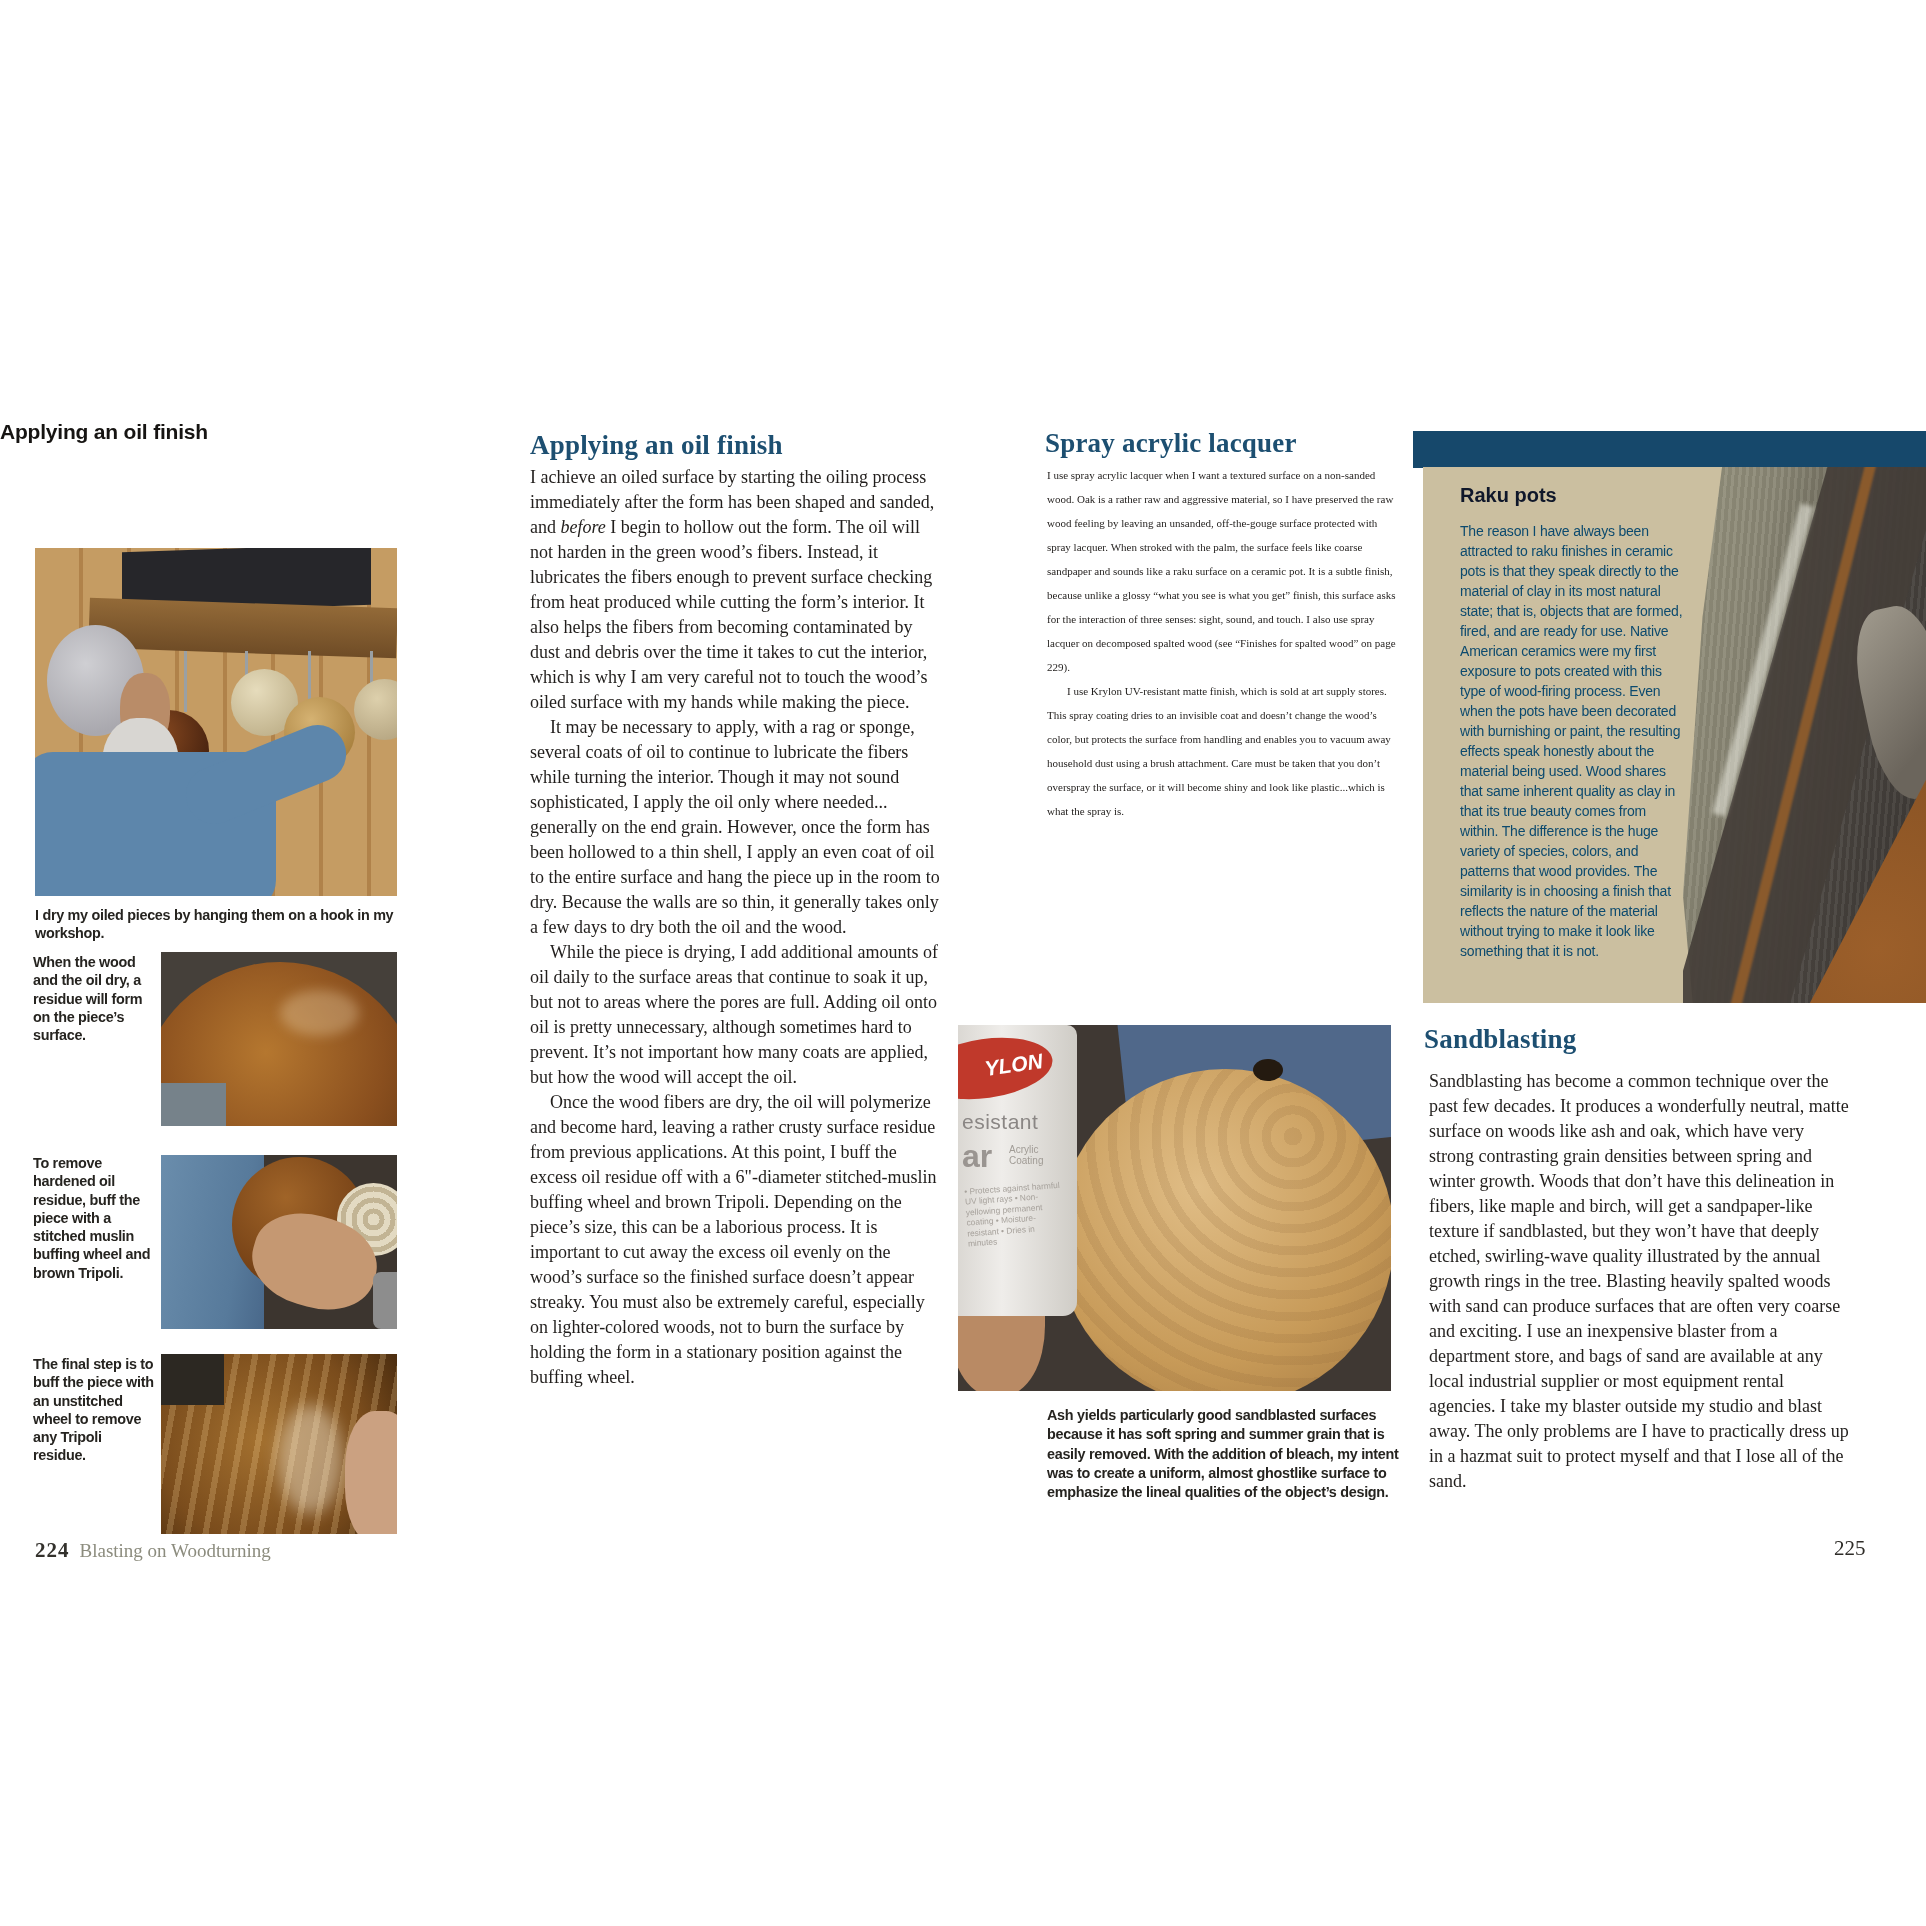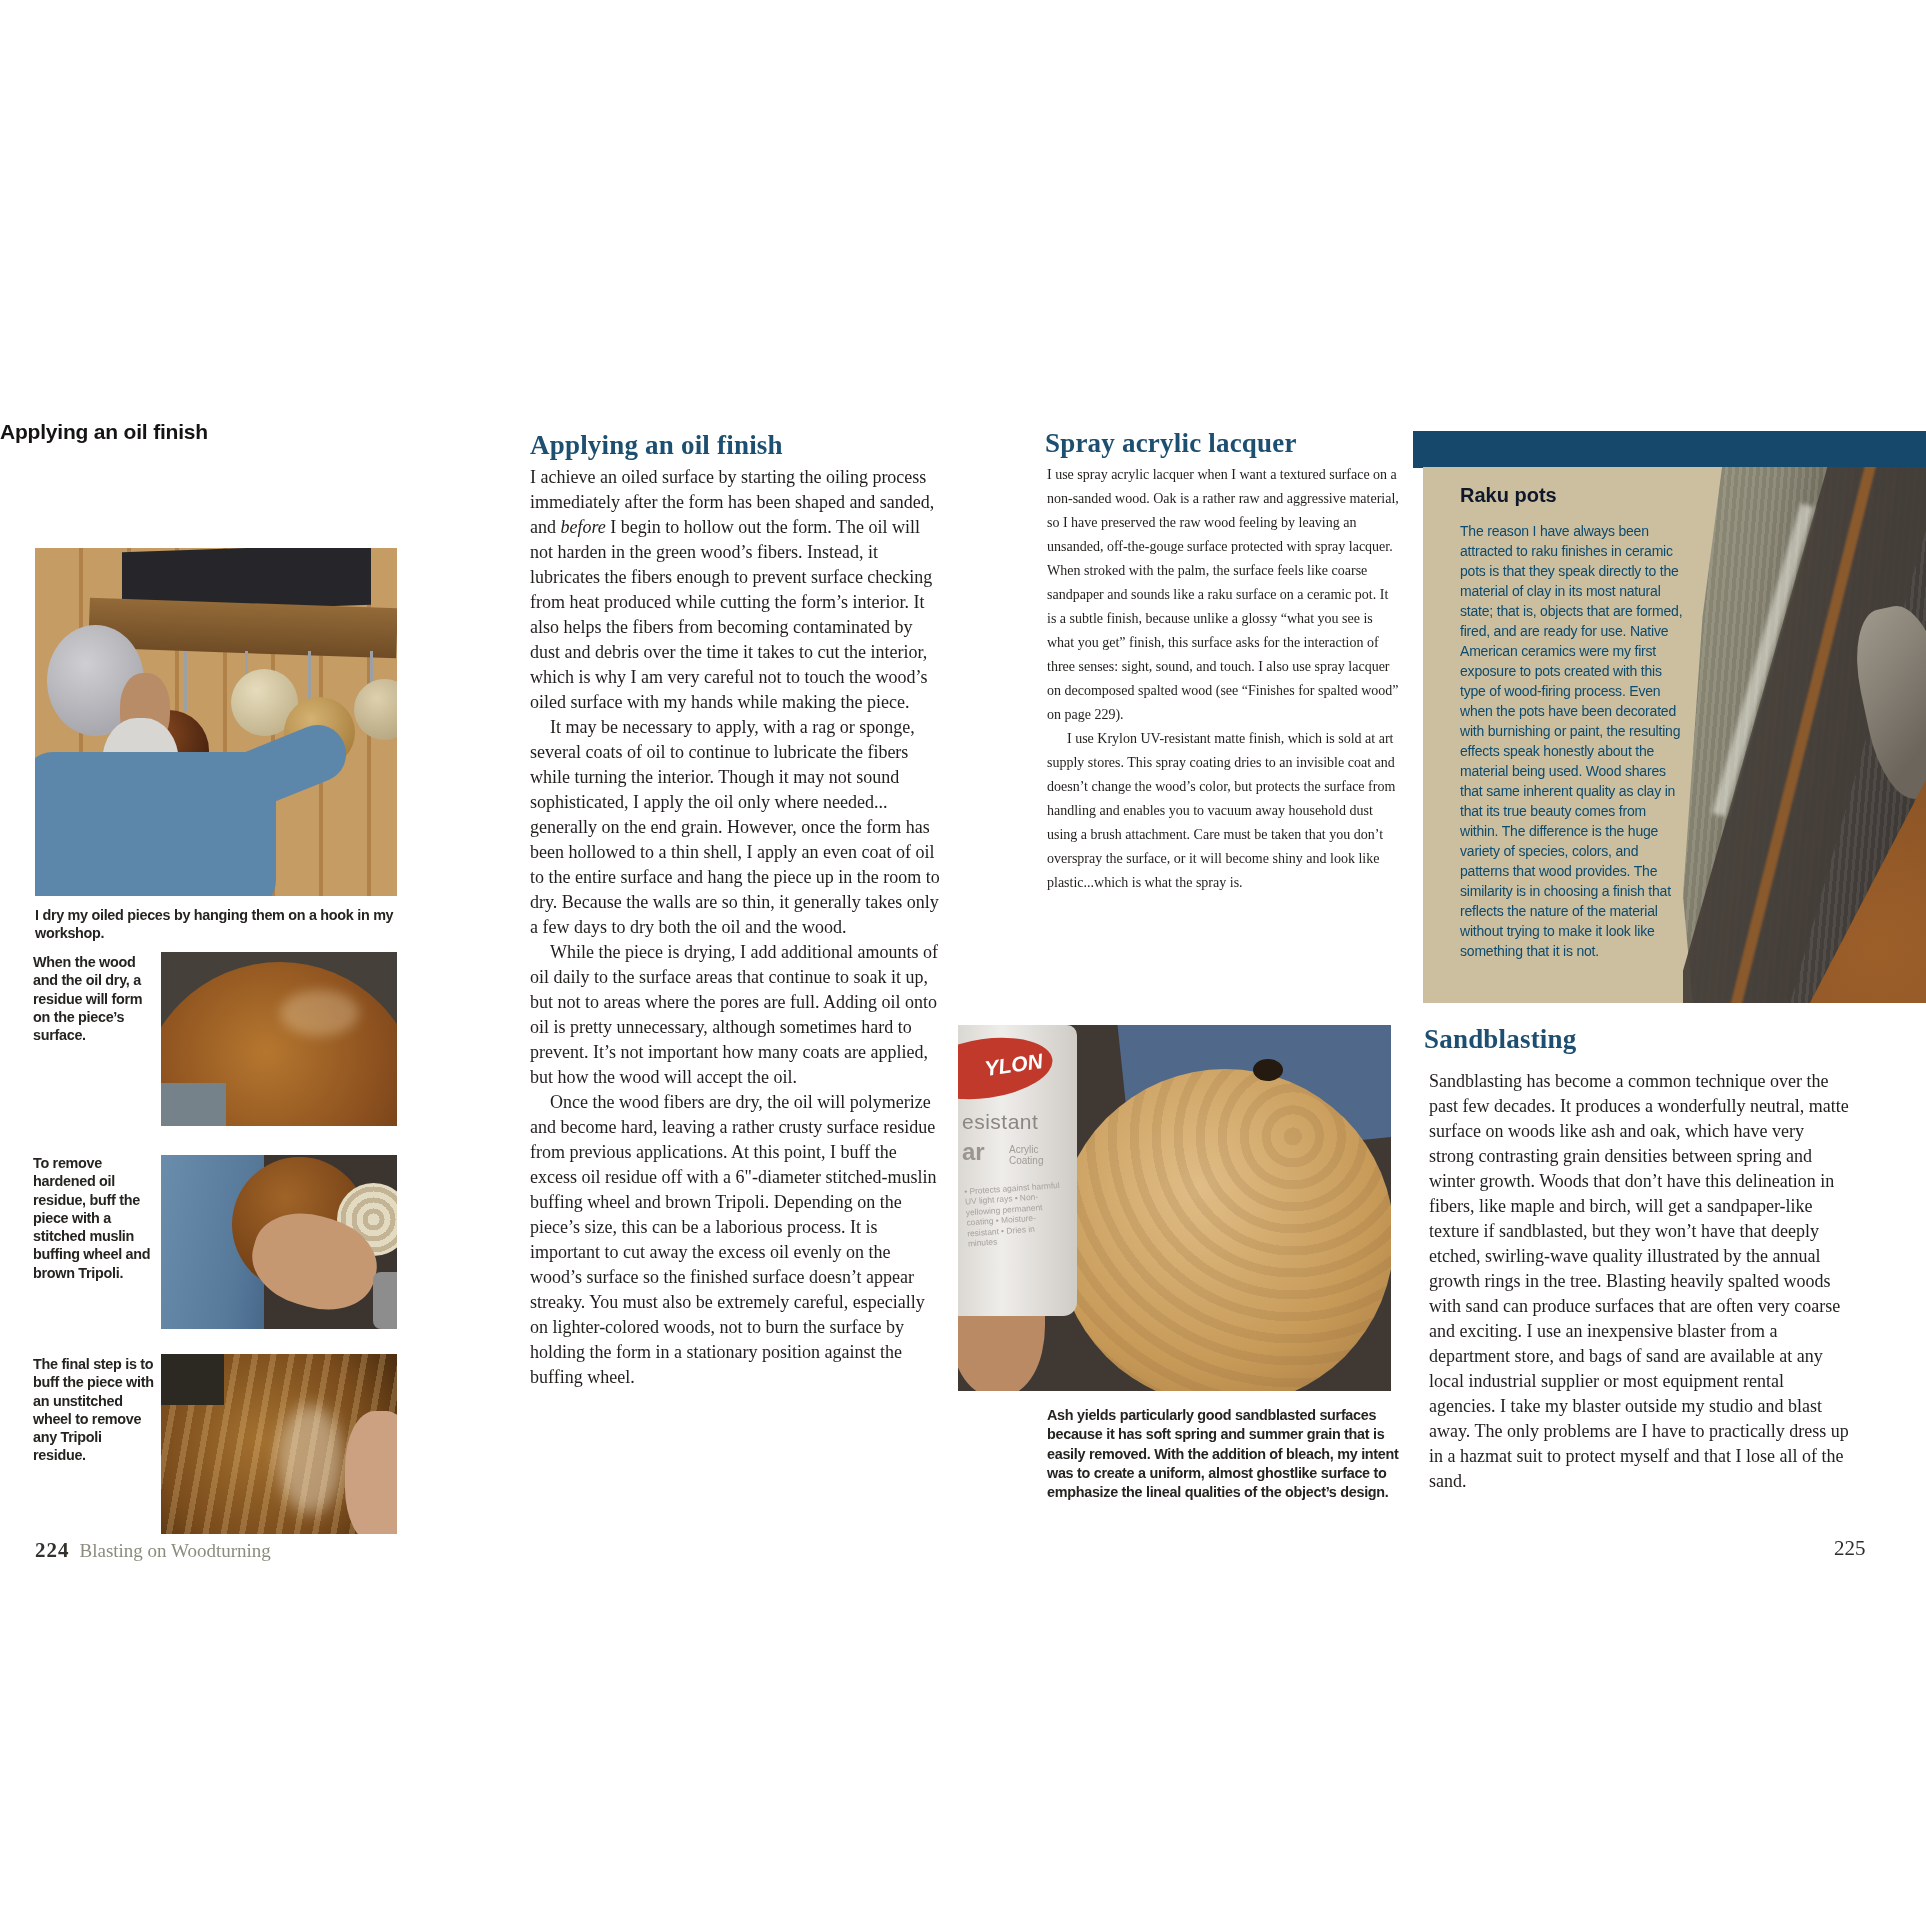--- a/index.html
+++ b/index.html
@@ -20,21 +20,21 @@
   .pageR{left:1834px;top:1536px;font-family:"Liberation Serif",serif;font-size:21px;color:#2e2c28;}
   
   .sec-h{font-family:"Liberation Serif",serif;font-weight:bold;color:#1d4f71;font-size:27px;letter-spacing:0.2px;}
   .h-oil{left:530px;top:430px;}
   .h-spray{left:1045px;top:428px;}
   .h-sand{left:1424px;top:1024px;}
   .bodycol{font-family:"Liberation Serif",serif;color:#211e1c;text-align:left;}
   .bodycol p{margin:0;}
   .bodycol p.ind{text-indent:20px;}
   .col-oil{left:530px;top:465px;width:414px;font-size:18px;line-height:25px;}
-  .col-spray{left:1047px;top:463px;width:352px;font-size:14px;line-height:24px;}
+  .col-spray{left:1047px;top:463px;width:352px;font-size:11px;line-height:24px;}
   .col-sand{left:1429px;top:1069px;width:424px;font-size:18px;line-height:25px;}
   
   .navy-bar{left:1413px;top:431px;width:514px;height:37px;background:#16486b;}
   .raku-box{left:1423px;top:467px;width:504px;height:536px;background:#cbbfa0;}
   .raku-h{left:1460px;top:484px;width:238px;font-size:20px;font-weight:bold;color:#0f172a;}
   .raku-t{left:1460px;top:521px;width:226px;font-size:14px;line-height:20px;color:#0c4a6e;letter-spacing:-0.2px;}
   
   .ph{position:absolute;overflow:hidden;background:#6b5a44;}
   .ph *{position:absolute;}
   .ph1{left:35px;top:548px;width:362px;height:348px;}
@@ -80,21 +80,21 @@
   .sp-denim{left:166px;top:-16px;width:277px;height:141px;background:#50688a;transform:rotate(-6deg);}
   .sp-bowl{left:99px;top:44px;width:337px;height:337px;border-radius:50%;
            background:radial-gradient(circle at 42% 35%,#e0bd86,#c79a58 60%,#a87c42 95%);}
   .sp-rings{left:99px;top:44px;width:337px;height:337px;border-radius:50%;
             background:repeating-radial-gradient(circle at 70% 20%,rgba(140,100,55,.16) 0 9px,rgba(0,0,0,0) 9px 22px);}
   .sp-hole{left:295px;top:34px;width:30px;height:22px;border-radius:50%;background:#241a10;}
   .sp-can{left:-6px;top:0;width:125px;height:291px;background:linear-gradient(90deg,#d8d5d0,#efedea 40%,#cfccc6);border-radius:0 10px 14px 0;}
   .sp-oval{left:-34px;top:14px;width:135px;height:59px;border-radius:50%;background:#c0392b;transform:rotate(-8deg);
            color:#fff;font-weight:bold;font-style:italic;font-size:21px;display:flex;align-items:center;justify-content:flex-end;padding-right:10px;box-sizing:border-box;font-family:"Liberation Sans",sans-serif;}
   .sp-l1{left:10px;top:85px;font-size:21px;color:#8a8684;letter-spacing:0.5px;}
-  .sp-l2{left:10px;top:113px;font-size:24px;font-weight:bold;color:#9a9591;}
+  .sp-l2{left:10px;top:113px;font-size:32px;font-weight:bold;color:#9a9591;}
   .sp-l3{left:57px;top:119px;font-size:10px;line-height:11px;color:#a09b95;width:59px;}
   .sp-bul{left:14px;top:158px;width:99px;font-size:8.4px;line-height:10.4px;color:#a7a29c;transform:rotate(-4deg);}
   .sp-hand{left:-8px;top:206px;width:95px;height:164px;border-radius:42%;background:#b98a64;}
   .sp-thumb{left:28px;top:147px;width:48px;height:95px;border-radius:46%;background:#c49a74;transform:rotate(28deg);}
   
   .pot-body{inset:0;clip-path:polygon(16% 0,100% 0,100% 100%,4% 100%,0 80%,8% 28%);
             background:linear-gradient(102deg,#989580 0%,#8a8775 28%,#716d5e 45%,#4a4540 62%,#3a3632 100%);}
   .pot-tex{inset:0;clip-path:polygon(16% 0,100% 0,100% 100%,4% 100%,0 80%,8% 28%);
            background:repeating-linear-gradient(95deg,rgba(255,255,255,.05) 0 3px,rgba(0,0,0,.06) 3px 7px);}
   .pot-band{left:26%;top:-8%;width:46%;height:125%;background:#443e38;opacity:.92;transform:rotate(16deg);}

